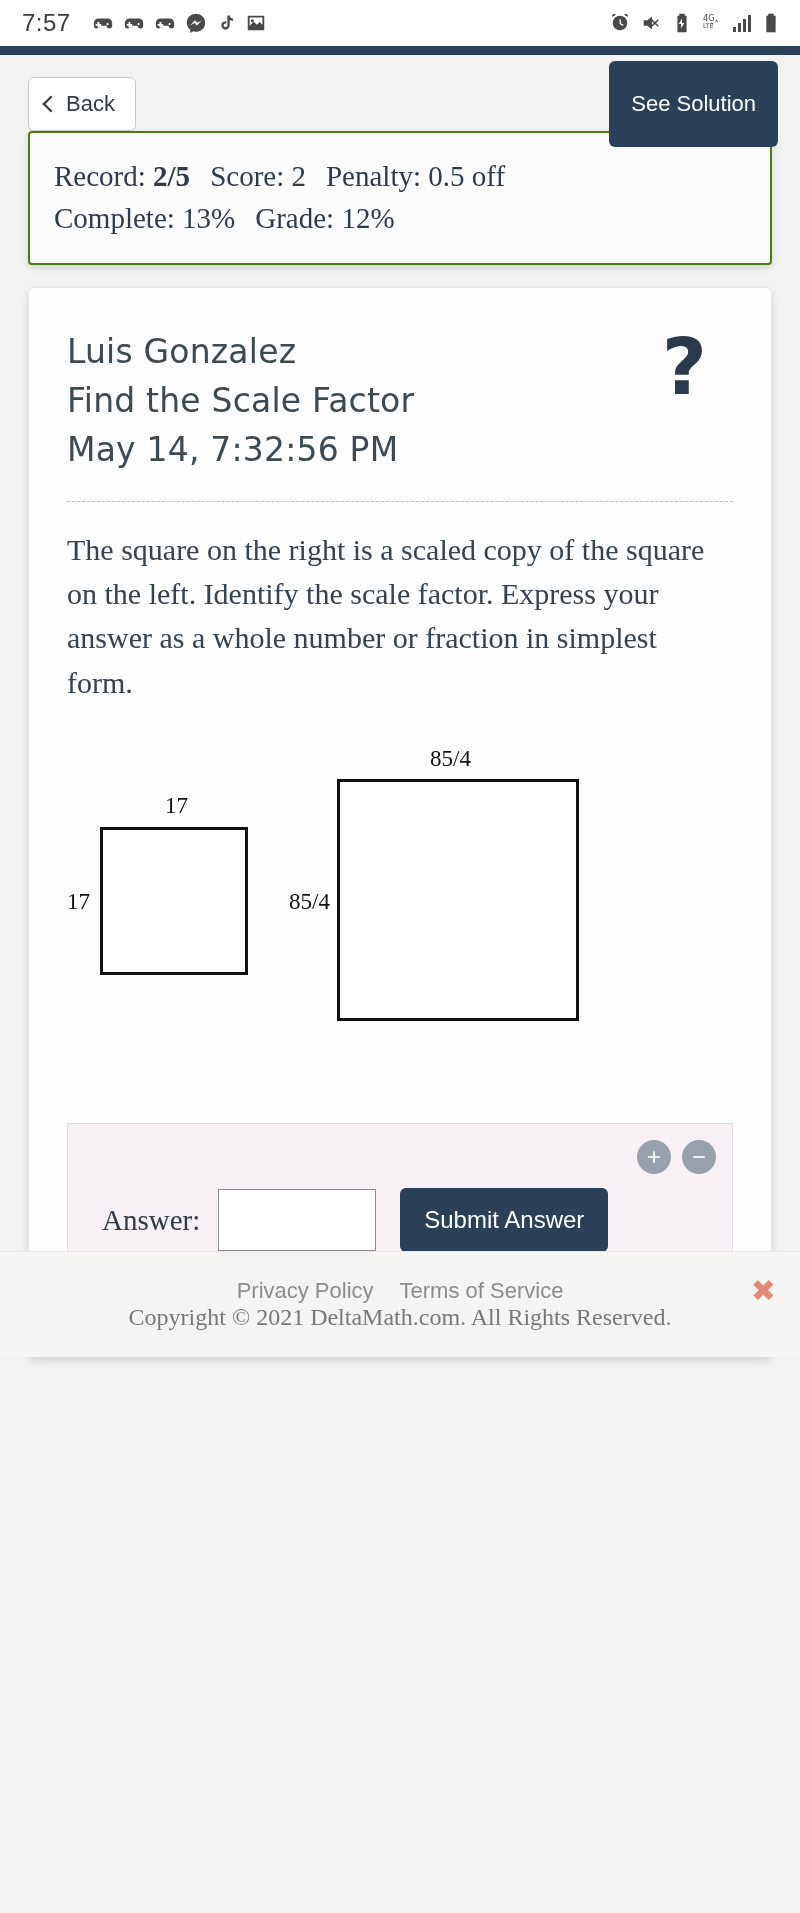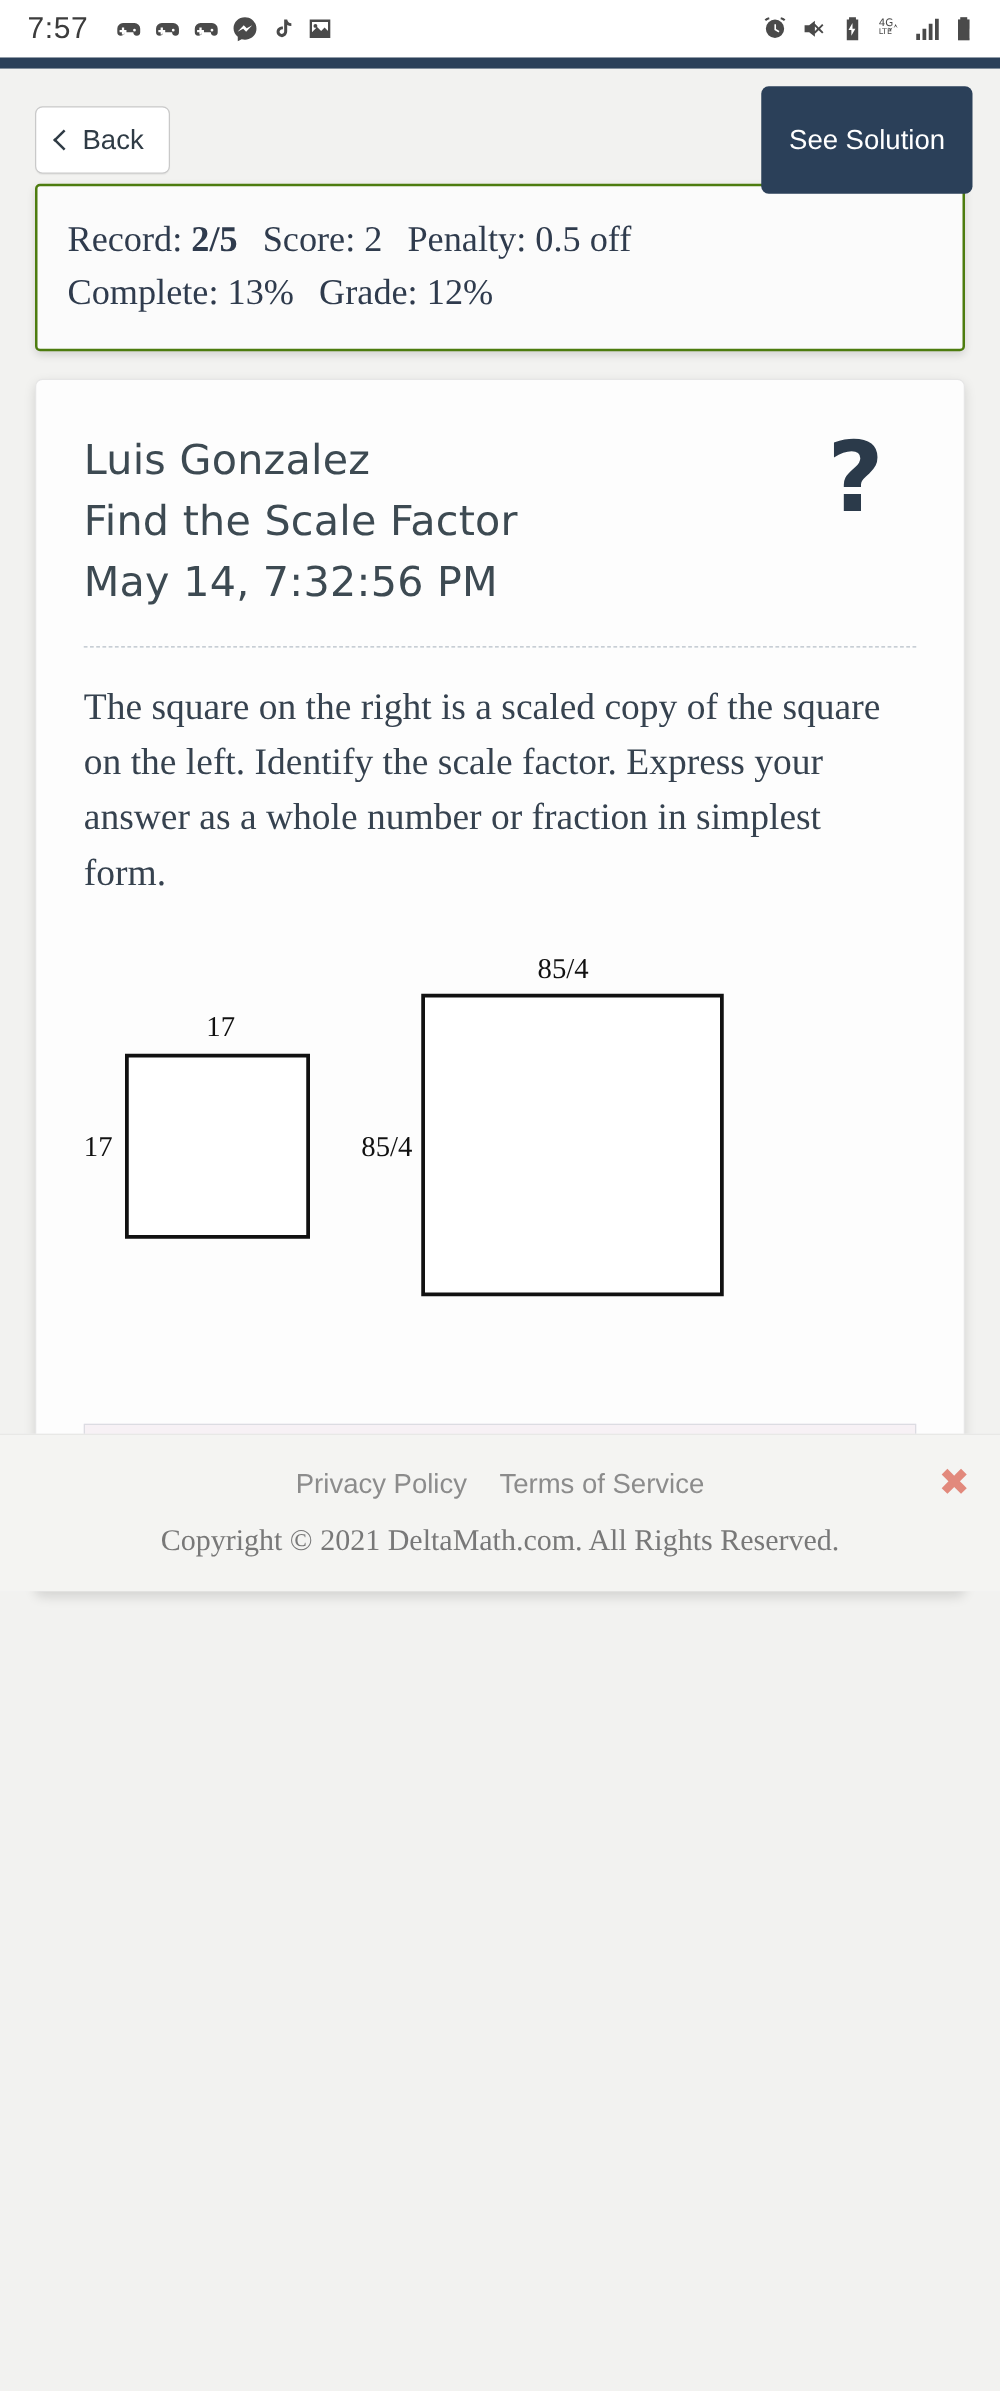--- a/index.html
+++ b/index.html
@@ -43,21 +43,21 @@
     position:relative;
     background:#f2f2f0;
     padding-bottom:0;
   }
 
   
   .toolbar{
     display:flex; align-items:center;
     padding:22px 22px 0 28px;
     box-sizing:border-box;
-    height:92px;
+    height:76px;
   }
   .btn{
     font-family:"Liberation Sans", sans-serif;
     border-radius:6px;
     font-size:22px;
     line-height:1;
     cursor:pointer;
     box-sizing:border-box;
     white-space:nowrap;
   }
@@ -216,21 +216,20 @@
     font-size:22px; color:#8c8c8c;
     position:relative;
   }
   .flinks a{ color:#8c8c8c; text-decoration:none; cursor:pointer; }
   .fclose{
     position:absolute; right:24px; top:-2px;
     color:#e2897c; font-size:30px; font-weight:bold; cursor:pointer;
     font-family:"DejaVu Sans", sans-serif; line-height:1;
   }
   .fcopy{
-    margin-top:20px;
     font-family:"Liberation Serif", serif;
     font-size:24px; color:#787878;
   }
 </style>
 </head>
 <body>
 
 <div class="statusbar">
   <div class="sb-left">
     <span class="sb-time">7:57</span>
@@ -366,20 +365,25 @@
           <svg viewBox="0 0 24 24">
               <path d="M11 5h2v6h6v2h-6v6h-2v-6H5v-2h6V5z"></path>
             </svg>
         </div>
         <div class="zbtn">
           <svg viewBox="0 0 24 24">
               <path d="M5 11h14v2H5z"></path>
             </svg>
         </div>
       </div>
+      <div class="ansrow">
+        <span class="anslabel">Answer:</span>
+        <input class="ansinput" type="text" value="" style="">
+        <button class="submit">Submit Answer</button>
+      </div>
       <div class="attempt-bar">attempt 2 out of 2</div>
     </div>
 
   </div>
 
   <div class="footer">
     <div class="flinks">
       <a>Privacy Policy</a>
       <a>Terms of Service</a>
       <span class="fclose">✖</span>

